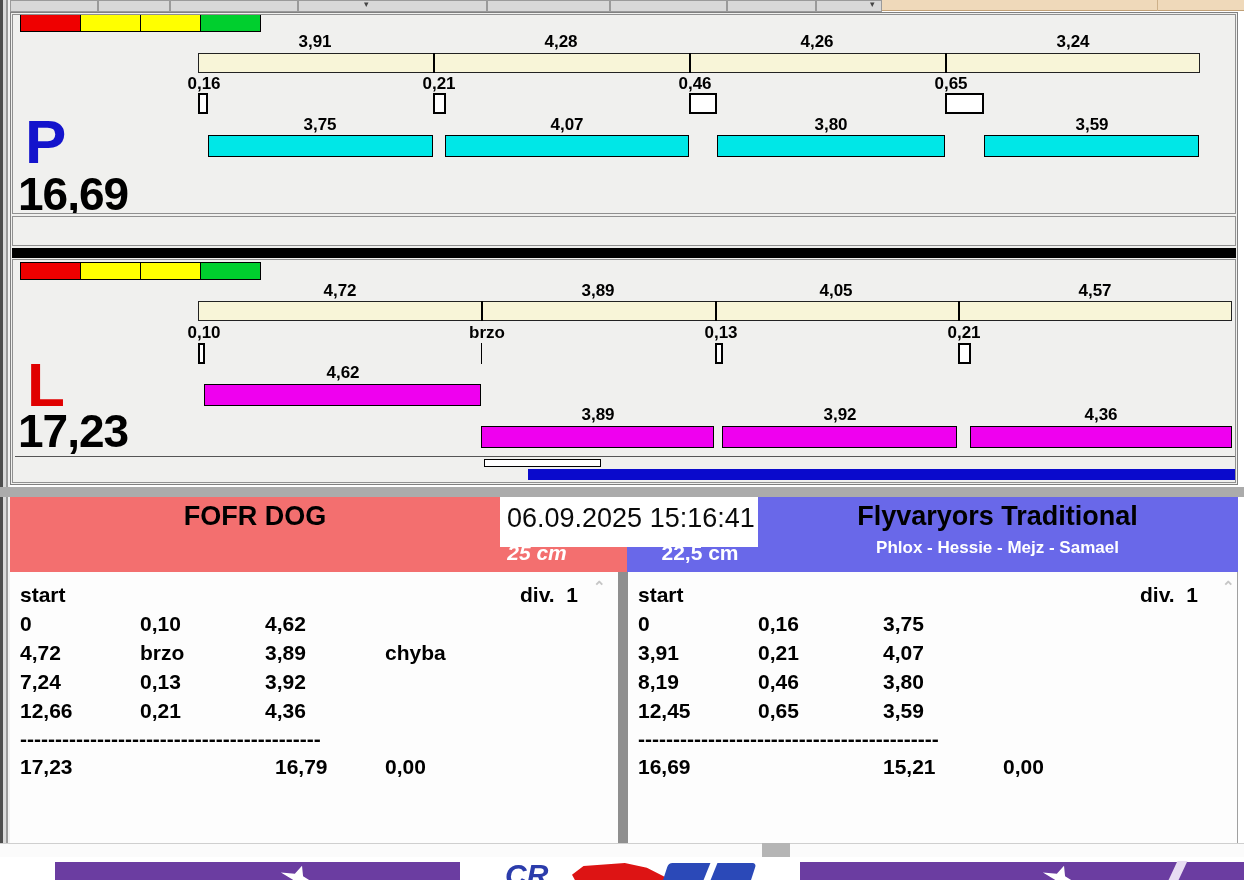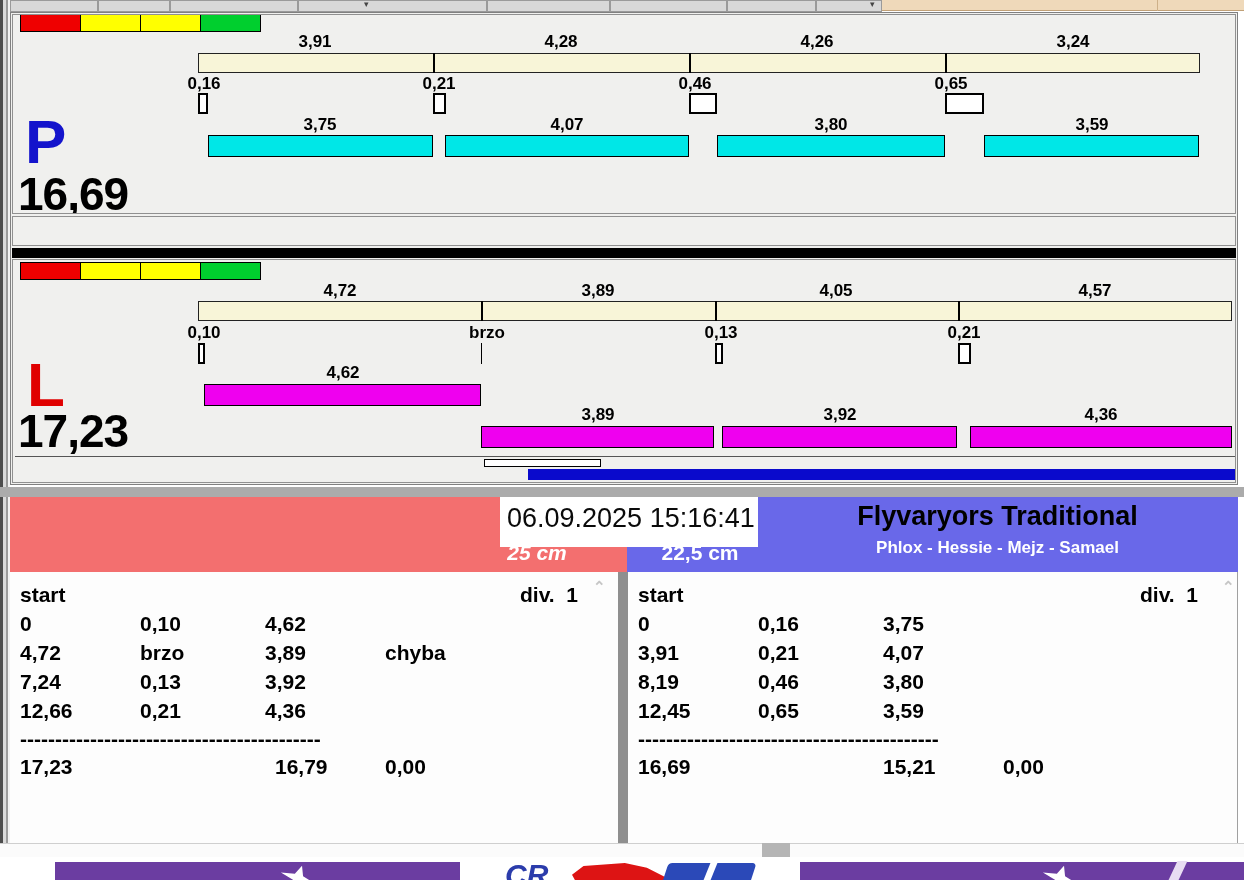--- a/index.html
+++ b/index.html
@@ -108,20 +108,21 @@
       <div class="abs" style="left: 957px; top: 166px; width: 262px; height: 22px; background: rgb(239, 0, 239); border: 1px solid rgb(0, 0, 0);"></div>
       <div class="abs" style="left: 2px; top: 196px; width: 1220px; height: 1px; background: rgb(85, 85, 85);"></div>
       <div class="abs" style="left: 471px; top: 199px; width: 117px; height: 8px; background: rgb(255, 255, 255); border: 1px solid rgb(0, 0, 0);"></div>
       <div class="abs" style="left: 515px; top: 209px; width: 710px; height: 11px; background: rgb(10, 10, 204); border: none;"></div>
     </div>
 </div>
 
 <div class="abs" style="left:0;top:487px;width:1244px;height:10px;background:#ababab;"></div>
 
 <div class="abs" id="hdr-0" style="left: 10px; top: 497px; width: 617px; height: 75px; background: rgb(243, 111, 111);">
+  <div class="abs hdr-title" style="left:0;top:4px;width:490px;">FOFR DOG</div>
   <div class="abs hdr-cm" style="left:467px;top:44px;width:120px;font-style:italic;">25 cm</div>
 </div>
 <div class="abs" id="hdr-1" style="left: 627px; top: 497px; width: 611px; height: 75px; background: rgb(105, 104, 233);">
   <div class="abs hdr-title" style="left:130px;top:4px;width:481px;">Flyvaryors Traditional</div>
   <div class="abs hdr-dogs" style="left:130px;top:41px;width:481px;">Phlox - Hessie - Mejz - Samael</div>
   <div class="abs hdr-cm" style="left:13px;top:44px;width:120px;">22,5 cm</div>
 </div>
 
 <div class="abs" style="left:500px;top:497px;width:258px;height:50px;background:#fff;">
   <div class="abs ts-text" style="left:7px;top:6px;">06.09.2025 15:16:41</div>

